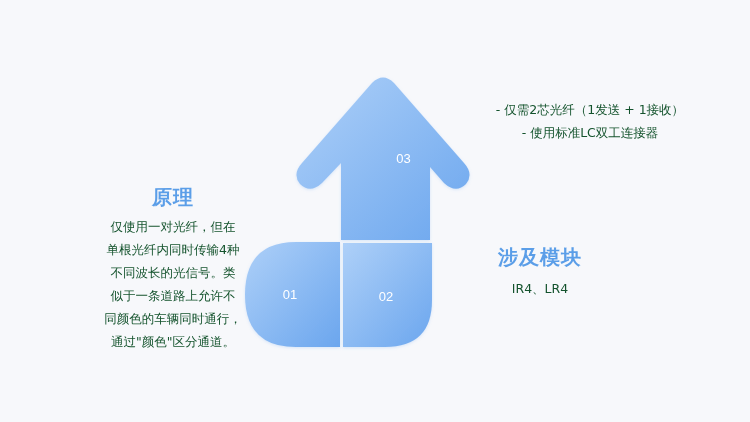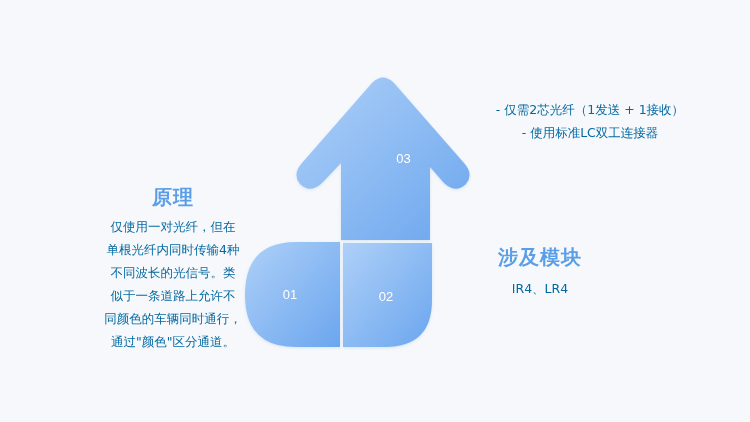--- a/index.html
+++ b/index.html
@@ -10,21 +10,21 @@
       position: relative;
     }
     .diagram { position: absolute; left: 0; top: 0; width: 750px; height: 422px; }
     .seg-label {
       position: absolute; color: #ffffff; font-size: 13px;
       font-family: "Liberation Sans", sans-serif;
       transform: translate(-50%, -50%);
     }
     .block { position: absolute; text-align: center; }
     .heading { color: #5b9ee8; font-size: 20px; font-weight: bold; letter-spacing: 1px; }
-    .body-text { color: #0369a1; font-size: 12.5px; line-height: 23px; }
+    .body-text { color: #14532d; font-size: 12.5px; line-height: 23px; }
     .left-block { left: 78px; top: 184px; width: 190px; }
     .left-block .heading { margin-bottom: 4px; }
     .right-block { left: 470px; top: 98px; width: 240px; }
     .right-block .heading { margin-bottom: 2px; }
     .right-block .body-text { line-height: 23px; }
     .module-block { left: 470px; top: 244px; width: 140px; }
     .module-block .heading { margin-bottom: 6px; }
   </style>
 </head>
 <body>

